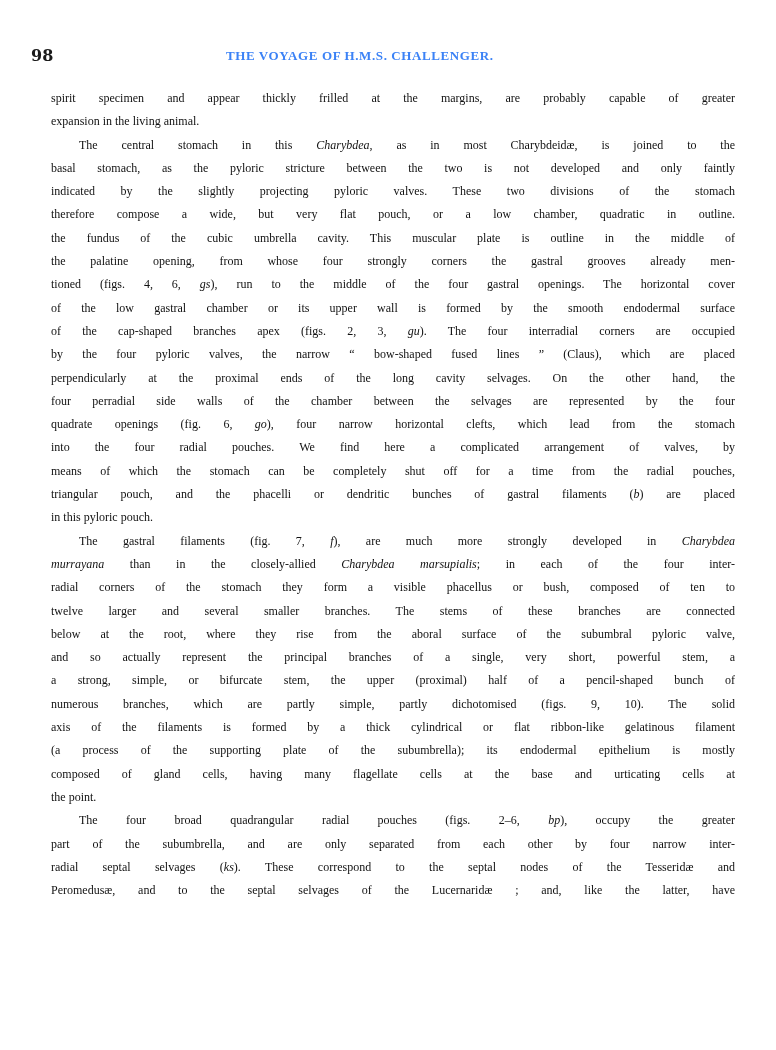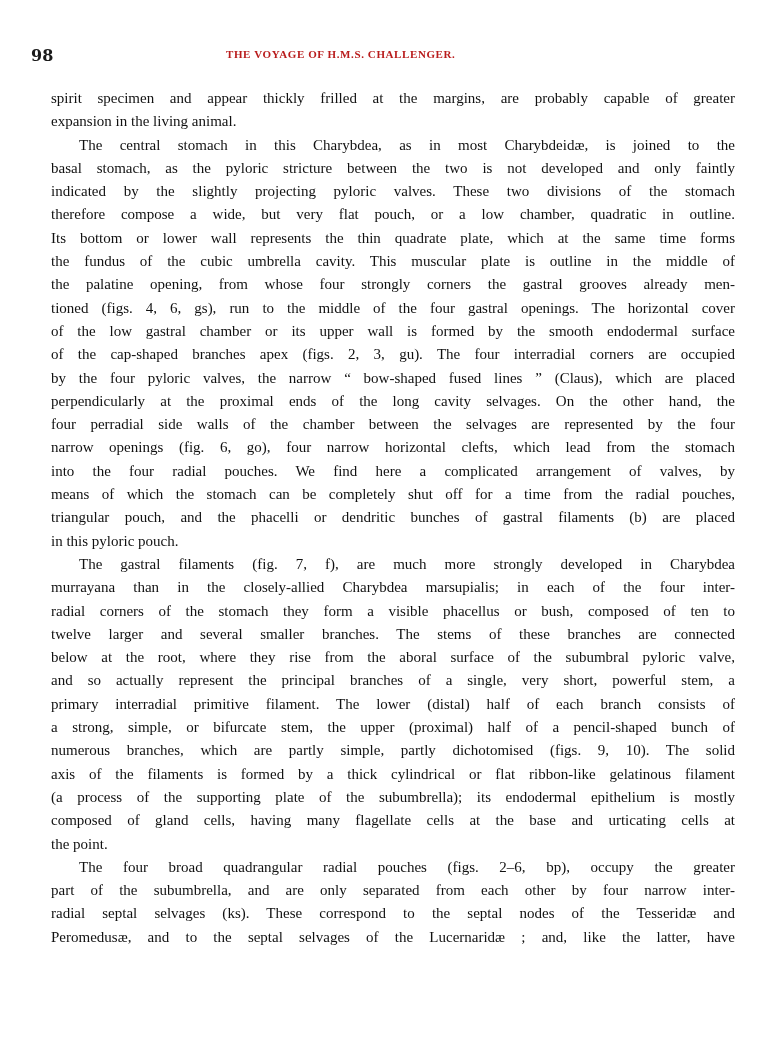--- a/index.html
+++ b/index.html
@@ -1,62 +1,60 @@
 <!DOCTYPE html>
 <html><head>
 <meta charset="utf-8">
 <style>
   html, body { margin: 0; padding: 0; background: #ffffff; }
   body { width: 776px; height: 1050px; position: relative; overflow: hidden; }
   .page { position: absolute; left: 0; top: 0; width: 776px; height: 1050px; background: #fff; }
   .running-head { position: absolute; top: 46px; left: 31px; width: 705px; height: 20px; }
   .page-number { position: absolute; left: 0; top: 0; font-family: "DejaVu Serif", serif; font-weight: bold; font-size: 16px; color: #1a1a1a; }
-  .header-title { position: absolute; left: 195px; top: 2px; font-family: "Liberation Serif", serif; font-size: 11px; letter-spacing: 0.6px; color: #b91c1c; font-weight: bold; }
-  .body-text { position: absolute; left: 51px; top: 87px; width: 684px; font-family: "Liberation Serif", serif; font-size: 15px; line-height: 23.3px; color: #111; }
+  .header-title { position: absolute; left: 195px; top: 2px; font-family: "Liberation Serif", serif; font-size: 13px; letter-spacing: 0.6px; color: #3b82f6; font-weight: bold; }
+  .body-text { position: absolute; left: 51px; top: 87px; width: 684px; font-family: "Liberation Serif", serif; font-size: 12px; line-height: 23.3px; color: #111; }
   .line { display: block; white-space: nowrap; text-align: justify; text-align-last: justify; height: 23.3px; }
   .line.last { text-align-last: left; }
   .line.indent { padding-left: 28px; }
-  .it { }
+  .it { font-style: italic; }
 </style>
 </head>
 <body>
 
 <div class="page">
   <div class="running-head">
     <span class="page-number">98</span>
     <span class="header-title">THE VOYAGE OF H.M.S. CHALLENGER.</span>
   </div>
   <div class="body-text" id="body-text">
       <span class="line">spirit specimen and appear thickly frilled at the margins, are probably capable of greater</span>
       <span class="line last">expansion in the living animal.</span>
       <span class="line indent"><span>The central stomach in this </span><span class="it">Charybdea</span><span>, as in most Charybdeidæ, is joined to the</span></span>
       <span class="line">basal stomach, as the pyloric stricture between the two is not developed and only faintly</span>
       <span class="line">indicated by the slightly projecting pyloric valves.  These two divisions of the stomach</span>
       <span class="line">therefore compose a wide, but very flat pouch, or a low chamber, quadratic in outline.</span>
-      <span class="line">Its bottom or lower wall represents the thin quadrate plate, which at the same time forms</span>
       <span class="line">the fundus of the cubic umbrella cavity.  This muscular plate is outline in the middle of</span>
       <span class="line">the palatine opening, from whose four strongly corners the gastral grooves already men-</span>
       <span class="line"><span>tioned (figs. 4, 6, </span><span class="it">gs</span><span>), run to the middle of the four gastral openings.  The horizontal cover</span></span>
       <span class="line">of the low gastral chamber or its upper wall is formed by the smooth endodermal surface</span>
       <span class="line"><span>of the cap-shaped branches apex (figs. 2, 3, </span><span class="it">gu</span><span>).  The four interradial corners are occupied</span></span>
       <span class="line">by the four pyloric valves, the narrow “ bow-shaped fused lines ” (Claus), which are placed</span>
       <span class="line">perpendicularly at the proximal ends of the long cavity selvages.  On the other hand, the</span>
       <span class="line">four perradial side walls of the chamber between the selvages are represented by the four</span>
-      <span class="line"><span>narrow openings (fig. 6, </span><span class="it">go</span><span>), four narrow horizontal clefts, which lead from the stomach</span></span>
+      <span class="line"><span>quadrate openings (fig. 6, </span><span class="it">go</span><span>), four narrow horizontal clefts, which lead from the stomach</span></span>
       <span class="line">into the four radial pouches.  We find here a complicated arrangement of valves, by</span>
       <span class="line">means of which the stomach can be completely shut off for a time from the radial pouches,</span>
       <span class="line"><span>triangular pouch, and the phacelli or dendritic bunches of gastral filaments (</span><span class="it">b</span><span>) are placed</span></span>
       <span class="line last">in this pyloric pouch.</span>
       <span class="line indent"><span>The gastral filaments (fig. 7, </span><span class="it">f</span><span>), are much more strongly developed in </span><span class="it">Charybdea</span></span>
       <span class="line"><span class="it">murrayana</span><span> than in the closely-allied </span><span class="it">Charybdea marsupialis</span><span>; in each of the four inter-</span></span>
       <span class="line">radial corners of the stomach they form a visible phacellus or bush, composed of ten to</span>
       <span class="line">twelve larger and several smaller branches.  The stems of these branches are connected</span>
       <span class="line">below at the root, where they rise from the aboral surface of the subumbral pyloric valve,</span>
       <span class="line">and so actually represent the principal branches of a single, very short, powerful stem, a</span>
-      <span class="line">primary interradial primitive filament.  The lower (distal) half of each branch consists of</span>
       <span class="line">a strong, simple, or bifurcate stem, the upper (proximal) half of a pencil-shaped bunch of</span>
       <span class="line">numerous branches, which are partly simple, partly dichotomised (figs. 9, 10).  The solid</span>
       <span class="line">axis of the filaments is formed by a thick cylindrical or flat ribbon-like gelatinous filament</span>
       <span class="line">(a process of the supporting plate of the subumbrella); its endodermal epithelium is mostly</span>
       <span class="line">composed of gland cells, having many flagellate cells at the base and urticating cells at</span>
       <span class="line last">the point.</span>
       <span class="line indent"><span>The four broad quadrangular radial pouches (figs. 2–6, </span><span class="it">bp</span><span>), occupy the greater</span></span>
       <span class="line">part of the subumbrella, and are only separated from each other by four narrow inter-</span>
       <span class="line"><span>radial septal selvages (</span><span class="it">ks</span><span>).  These correspond to the septal nodes of the Tesseridæ and</span></span>
       <span class="line">Peromedusæ, and to the septal selvages of the Lucernaridæ ; and, like the latter, have</span>

